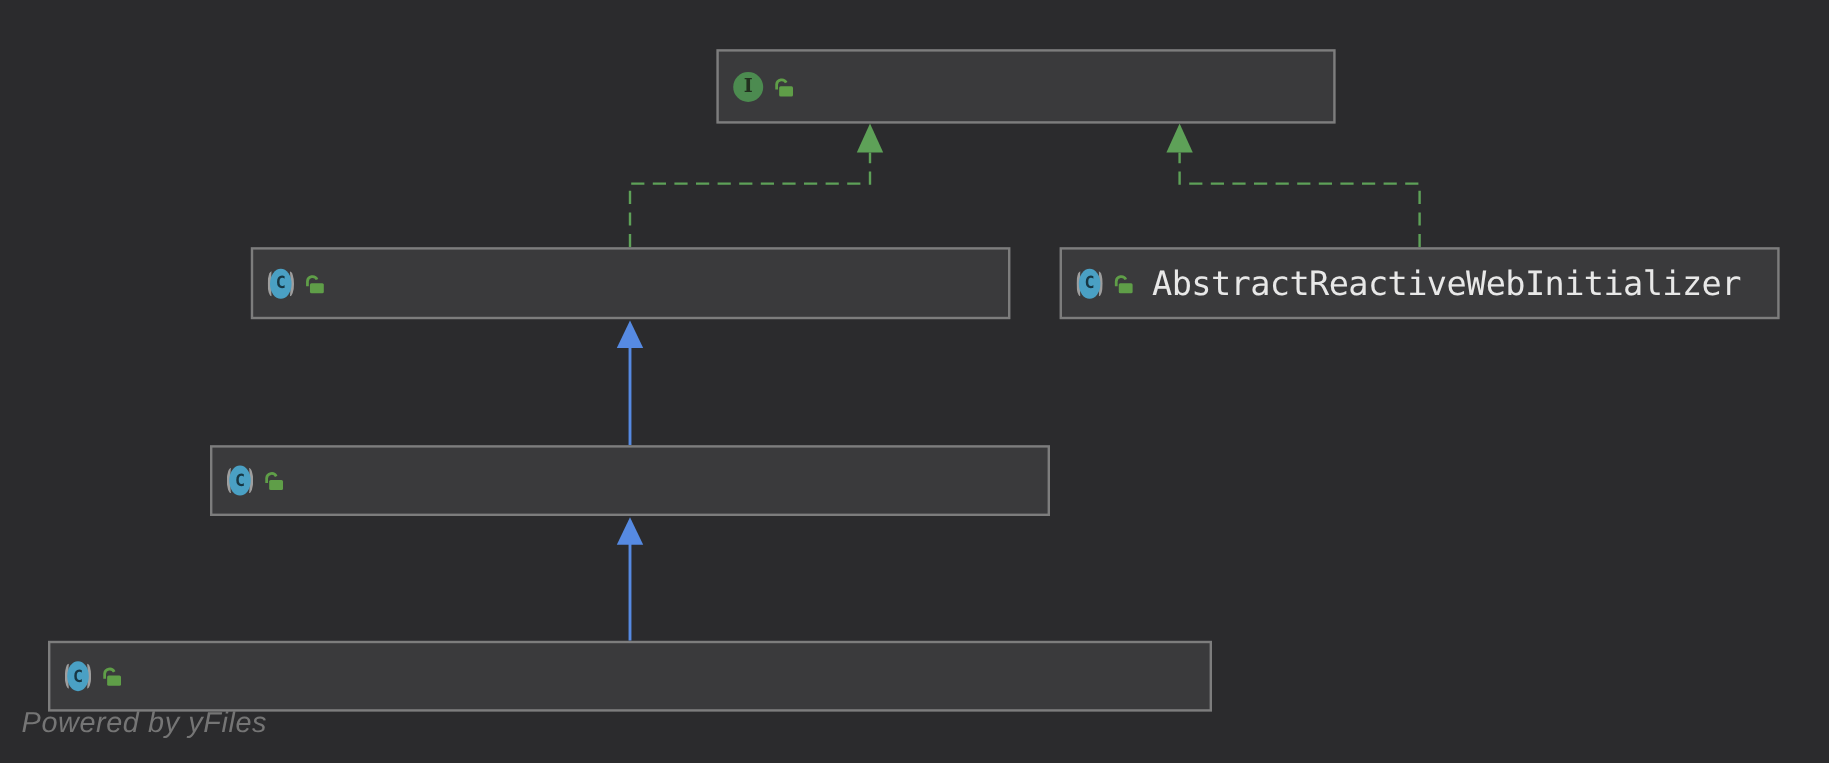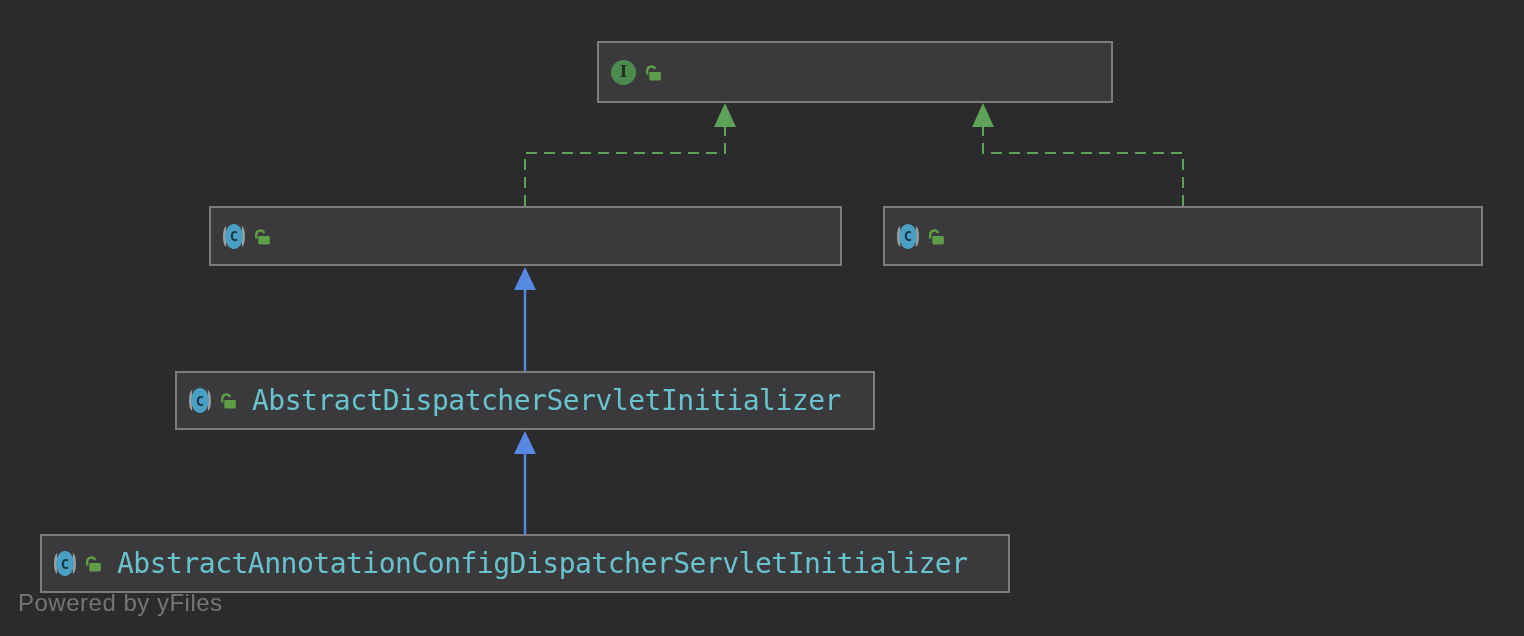--- a/index.html
+++ b/index.html
@@ -86,20 +86,21 @@
 
   
   .watermark {
     position: absolute;
     left: 18px; top: 589px;
     z-index: 3;
     font-family: "Liberation Sans", sans-serif;
     font-size: 24px;
     color: #757575;
     letter-spacing: 0.5px;
+    font-style: italic;
   }
 </style>
 </head>
 <body>
 
 <div class="canvas">
 
   <svg class="edges" width="1524" height="636" viewBox="0 0 1524 636">
     <g class="edge-implements">
       <polyline points="525,206 525,153 725,153 725,127"></polyline>
@@ -148,47 +149,46 @@
       <i class="paren pl"></i>
       <span class="oval">
           <b class="cletter">C</b>
         </span>
       <i class="paren pr"></i>
     </span>
     <svg class="lock" viewBox="0 0 20 20">
       <path class="shackle" d="M4 12 V8 a4 4 0 0 1 7.6 -1.4"></path>
       <rect class="lockbody" x="6" y="9.5" width="11" height="8" rx="1.2"></rect>
     </svg>
+    <span class="label t-white">AbstractReactiveWebInitializer</span>
   </div>
 
   <div class="node n4">
     <span class="icon-abstract">
       <i class="paren pl"></i>
       <span class="oval">
           <b class="cletter">C</b>
         </span>
       <i class="paren pr"></i>
     </span>
     <svg class="lock" viewBox="0 0 20 20">
       <path class="shackle" d="M4 12 V8 a4 4 0 0 1 7.6 -1.4"></path>
       <rect class="lockbody" x="6" y="9.5" width="11" height="8" rx="1.2"></rect>
     </svg>
-    <span class="label t-cyan">AbstractDispatcherServletInitializer</span>
   </div>
 
   <div class="node n5">
     <span class="icon-abstract">
       <i class="paren pl"></i>
       <span class="oval">
           <b class="cletter">C</b>
         </span>
       <i class="paren pr"></i>
     </span>
     <svg class="lock" viewBox="0 0 20 20">
       <path class="shackle" d="M4 12 V8 a4 4 0 0 1 7.6 -1.4"></path>
       <rect class="lockbody" x="6" y="9.5" width="11" height="8" rx="1.2"></rect>
     </svg>
-    <span class="label t-cyan">AbstractAnnotationConfigDispatcherServletInitializer</span>
   </div>
 
   <div class="watermark">Powered by yFiles</div>
 
 </div>
 
 </body></html>

